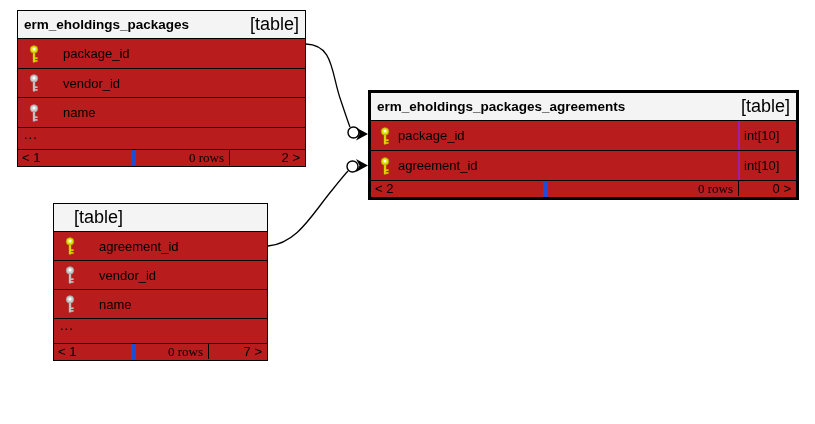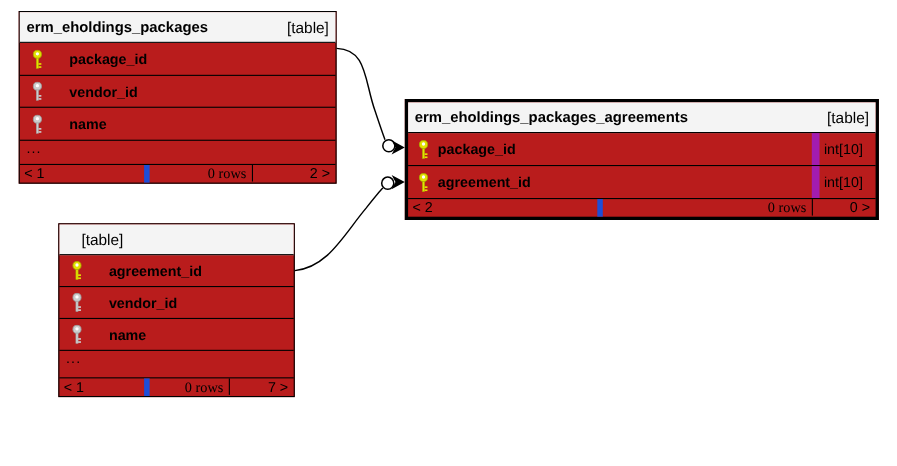--- a/index.html
+++ b/index.html
@@ -11,35 +11,35 @@
     box-sizing:border-box; display:flex; flex-direction:column; font-size:13px;
   }
   .tbl.thick { border-width:3px; }
 
   .tbl-header {
     display:flex; align-items:center; justify-content:space-between;
     background:#f4f4f4; padding:0 6px 0 6px; border-bottom:1px solid #000;
     box-sizing:border-box; flex:0 0 auto;
   }
   .tbl-name { font-weight:bold; font-size:13.5px; white-space:nowrap; }
-  .tbl-kind { font-size:14px; margin-left:14px; white-space:nowrap; }
+  .tbl-kind { font-size:18px; margin-left:14px; white-space:nowrap; }
 
   .tbl-row {
     display:flex; align-items:center; border-bottom:1px solid #000;
     box-sizing:border-box; flex:0 0 auto;
   }
   .row-main { display:flex; align-items:center; flex:1 1 auto; height:100%; }
   .key-icon { display:inline-flex; flex:0 0 auto; }
   .t13 .key-icon { margin-left:11px; }
   .t13 .col-name { margin-left:24px; }
   .t2 .key-icon { margin-left:9px; }
   .t2 .col-name { margin-left:8px; }
-  .col-name { white-space:nowrap;font-weight:bold; }
+  .col-name { white-space:nowrap; }
   .col-type {
-    width:58px; height:100%; border-left:7px solid #a21caf; box-sizing:border-box;
+    width:58px; height:100%; border-left:2px solid #a21caf; box-sizing:border-box;
     display:flex; align-items:center; padding-left:4px; flex:0 0 auto;
   }
 
   .ellipsis-row {
     display:flex; align-items:flex-start; padding-left:6px;
     border-bottom:1px solid #000; box-sizing:border-box; flex:0 0 auto;
     line-height:13px; letter-spacing:1px;
   }
 
   .tbl-footer { display:flex; box-sizing:border-box; flex:1 1 auto; }

